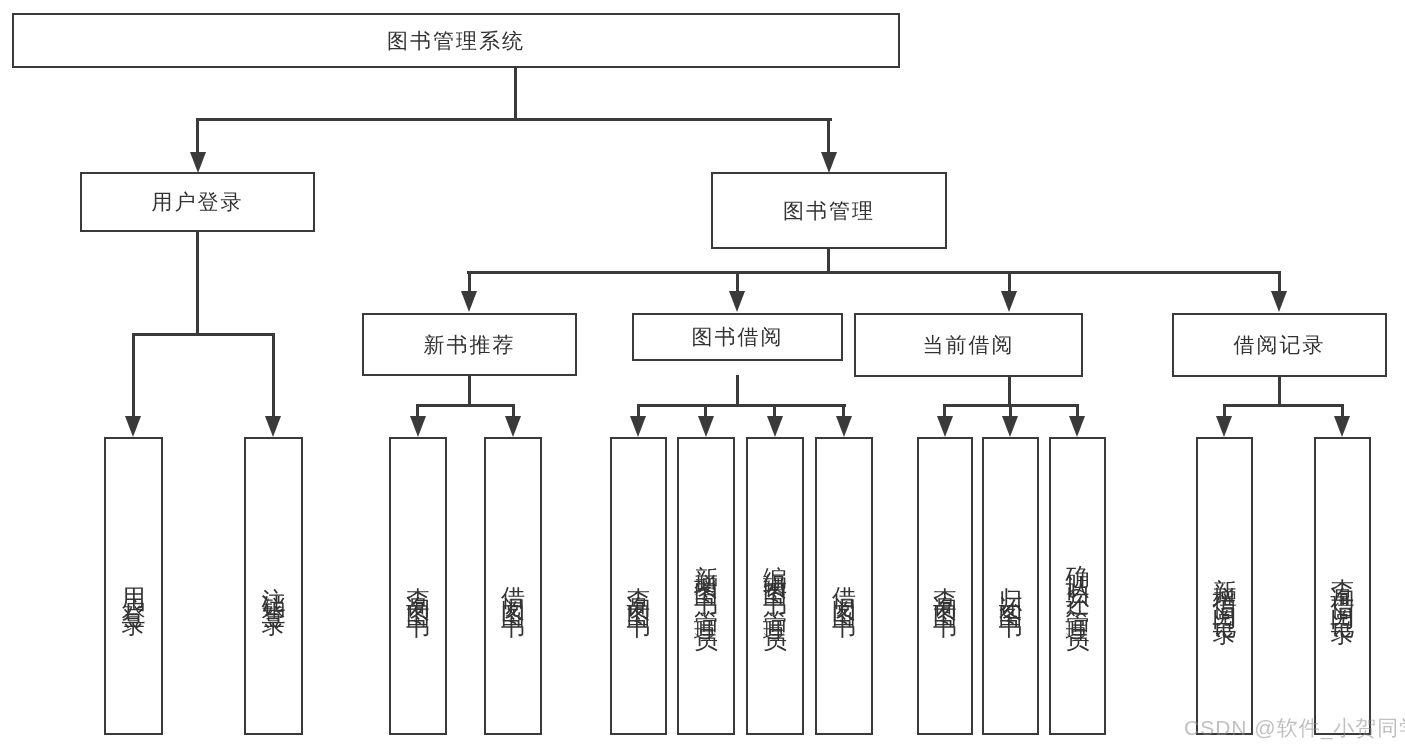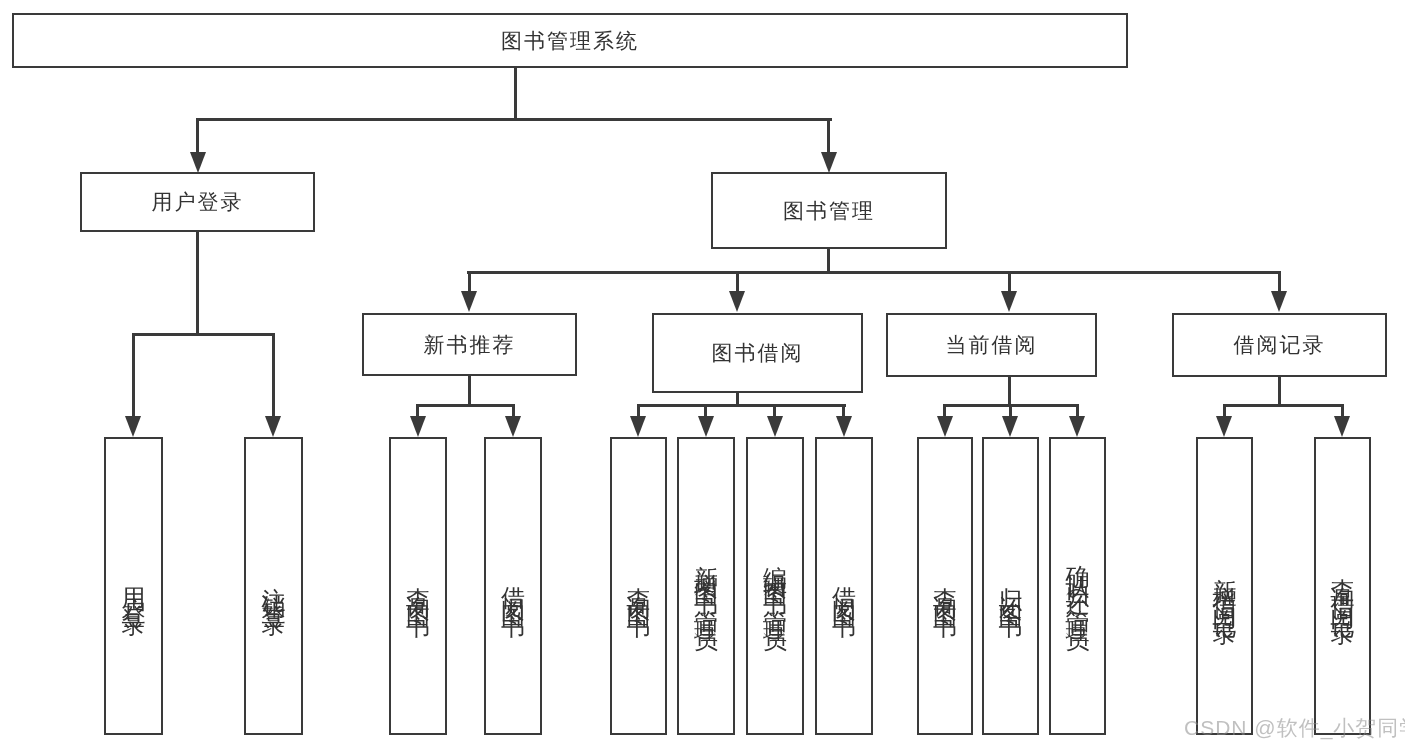--- a/index.html
+++ b/index.html
@@ -110,38 +110,38 @@
   <div class="ln" style="left:1076px;top:407px;width:3px;height:9px;"></div>
   <div class="ar" style="left:1069px;top:416px;"></div>
 
   <div class="ln" style="left:1278px;top:377px;width:3px;height:27px;"></div>
   <div class="ln" style="left:1223px;top:404px;width:121px;height:3px;"></div>
   <div class="ln" style="left:1223px;top:407px;width:3px;height:9px;"></div>
   <div class="ar" style="left:1216px;top:416px;"></div>
   <div class="ln" style="left:1341px;top:407px;width:3px;height:9px;"></div>
   <div class="ar" style="left:1334px;top:416px;"></div>
 
-  <div class="box" style="left:12px;top:13px;width:1116px;height:55px;">
+  <div class="box" style="left:12px;top:13px;width:888px;height:55px;">
     <span class="lbl">图书管理系统</span>
   </div>
 
   <div class="box" style="left:80px;top:172px;width:235px;height:60px;">
     <span class="lbl">用户登录</span>
   </div>
   <div class="box" style="left:711px;top:172px;width:236px;height:77px;">
     <span class="lbl">图书管理</span>
   </div>
 
   <div class="box" style="left:362px;top:313px;width:215px;height:63px;justify-content:center;">
     <span class="lbl">新书推荐</span>
   </div>
-  <div class="box" style="left:632px;top:313px;width:211px;height:80px;margin-left:20px;">
+  <div class="box" style="left:632px;top:313px;width:211px;height:48px;">
     <span class="lbl">图书借阅</span>
   </div>
-  <div class="box" style="left:886px;top:313px;width:211px;height:64px;justify-content:center;">
+  <div class="box" style="left:854px;top:313px;width:229px;height:64px;justify-content:center;">
     <span class="lbl">当前借阅</span>
   </div>
   <div class="box" style="left:1172px;top:313px;width:215px;height:64px;">
     <span class="lbl">借阅记录</span>
   </div>
 
   <div class="box leaf" style="left:104px;top:437px;width:59px;height:298px;">
     <span class="vlbl">用户登录</span>
   </div>
   <div class="box leaf" style="left:244px;top:437px;width:59px;height:298px;">

